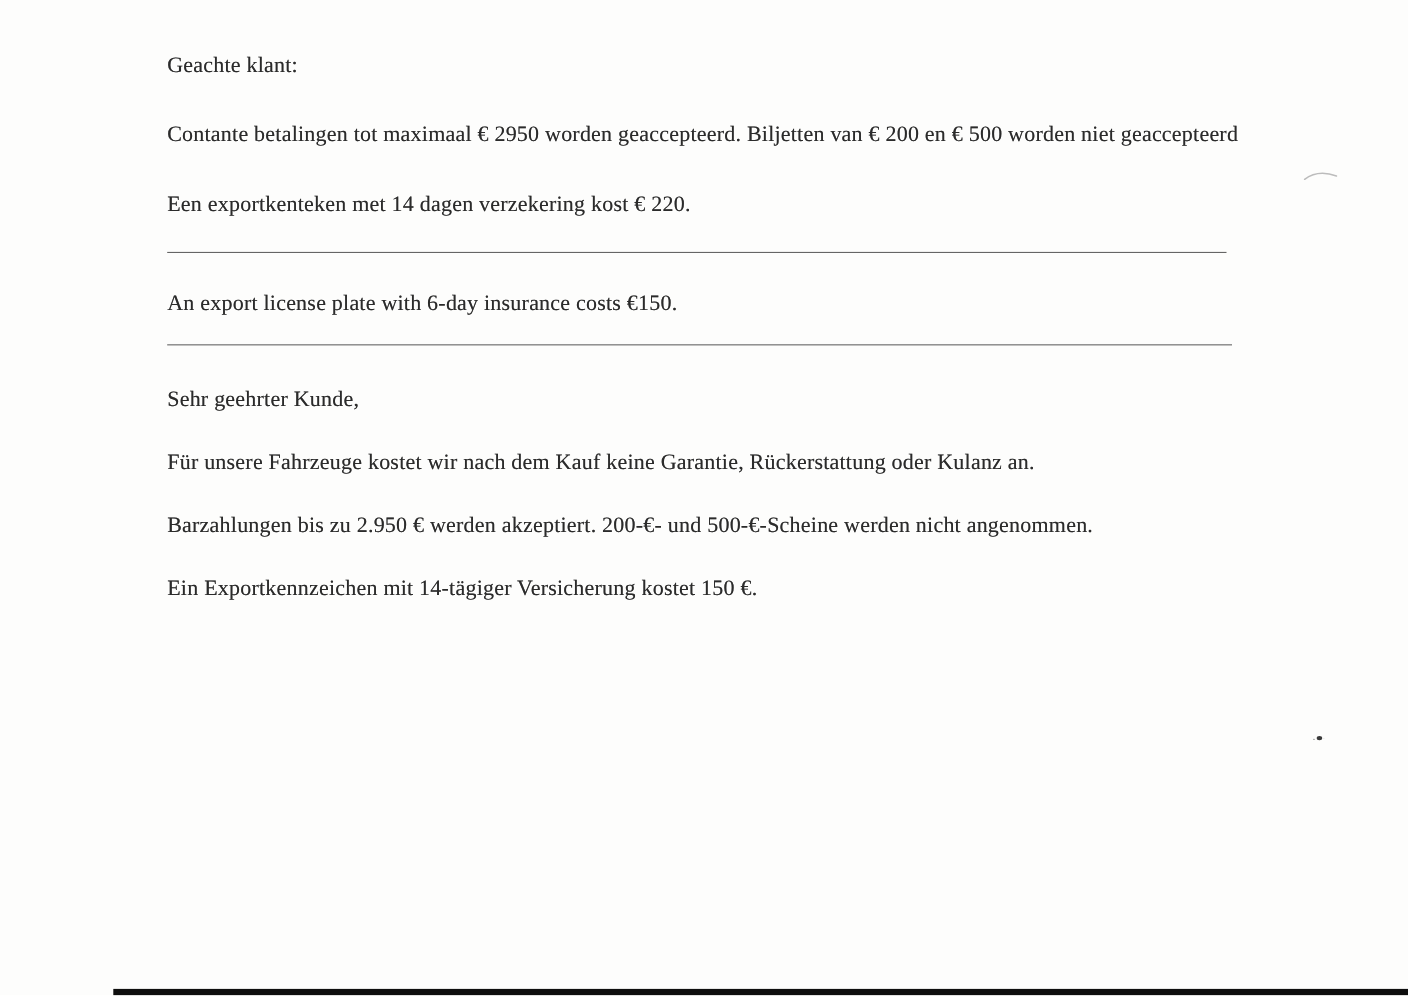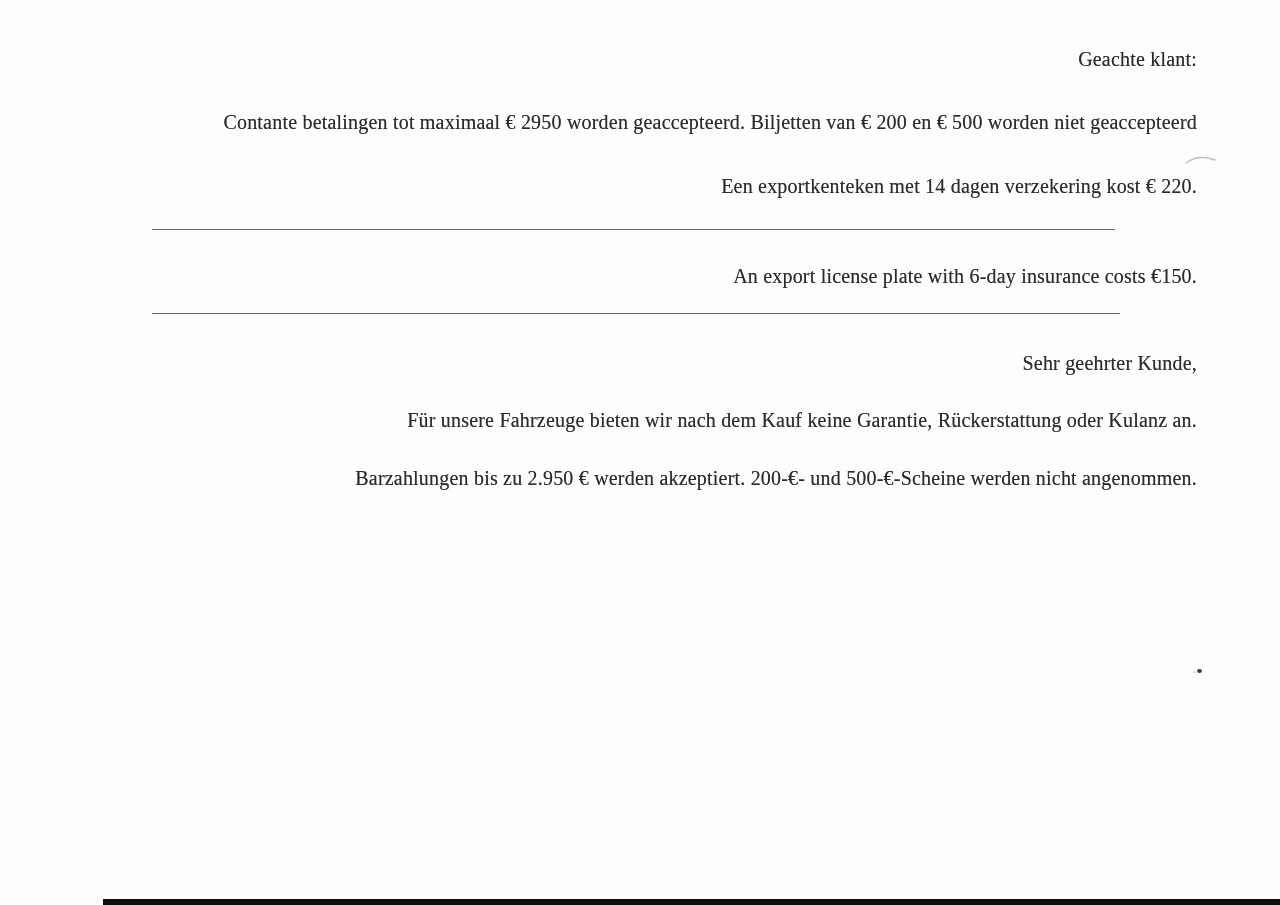--- a/index.html
+++ b/index.html
@@ -8,21 +8,20 @@
     background: #ffffff;
   }
   .page {
     position: relative;
     width: 1280px;
     height: 905px;
     background: #fdfdfc;
     overflow: hidden;
     font-family: "Liberation Serif", "DejaVu Serif", serif;
     color: #2b2b2b;
-    text-align: right;
   }
   .content {
     position: absolute;
     left: 152px;
     top: 47px;
     width: 1045px;
   }
   .content p {
     margin: 0;
     font-size: 20px;
@@ -93,22 +92,23 @@
     <hr class="divider">
 
     <section>
       <p class="mt34">An export license plate with 6-day insurance costs €150.</p>
     </section>
 
     <hr class="divider second">
 
     <section>
       <p class="mt37">Sehr geehrter Kunde,</p>
-      <p class="mt33">Für unsere Fahrzeuge bieten wir nach dem Kauf keine Garantie, Rückerstattung oder Kulanz an.</p>
+      <p class="mt33">Für unsere Fahrzeuge kostet wir nach dem Kauf keine Garantie, Rückerstattung oder Kulanz an.</p>
       <p class="mt34">Barzahlungen bis zu 2.950 € werden akzeptiert. 200-€- und 500-€-Scheine werden nicht angenommen.</p>
+      <p class="mt33">Ein Exportkennzeichen mit 14-tägiger Versicherung kostet 150 €.</p>
     </section>
 
   </div>
 
   <svg class="pencil-mark" viewBox="0 0 33 14" xmlns="http://www.w3.org/2000/svg">
     <path d="M2 10 C 10 4, 20 3, 31 7" fill="none" stroke="#bcbcbc" stroke-width="1.4" stroke-linecap="round"></path>
   </svg>
 
   <div class="ink-speck"></div>
 

